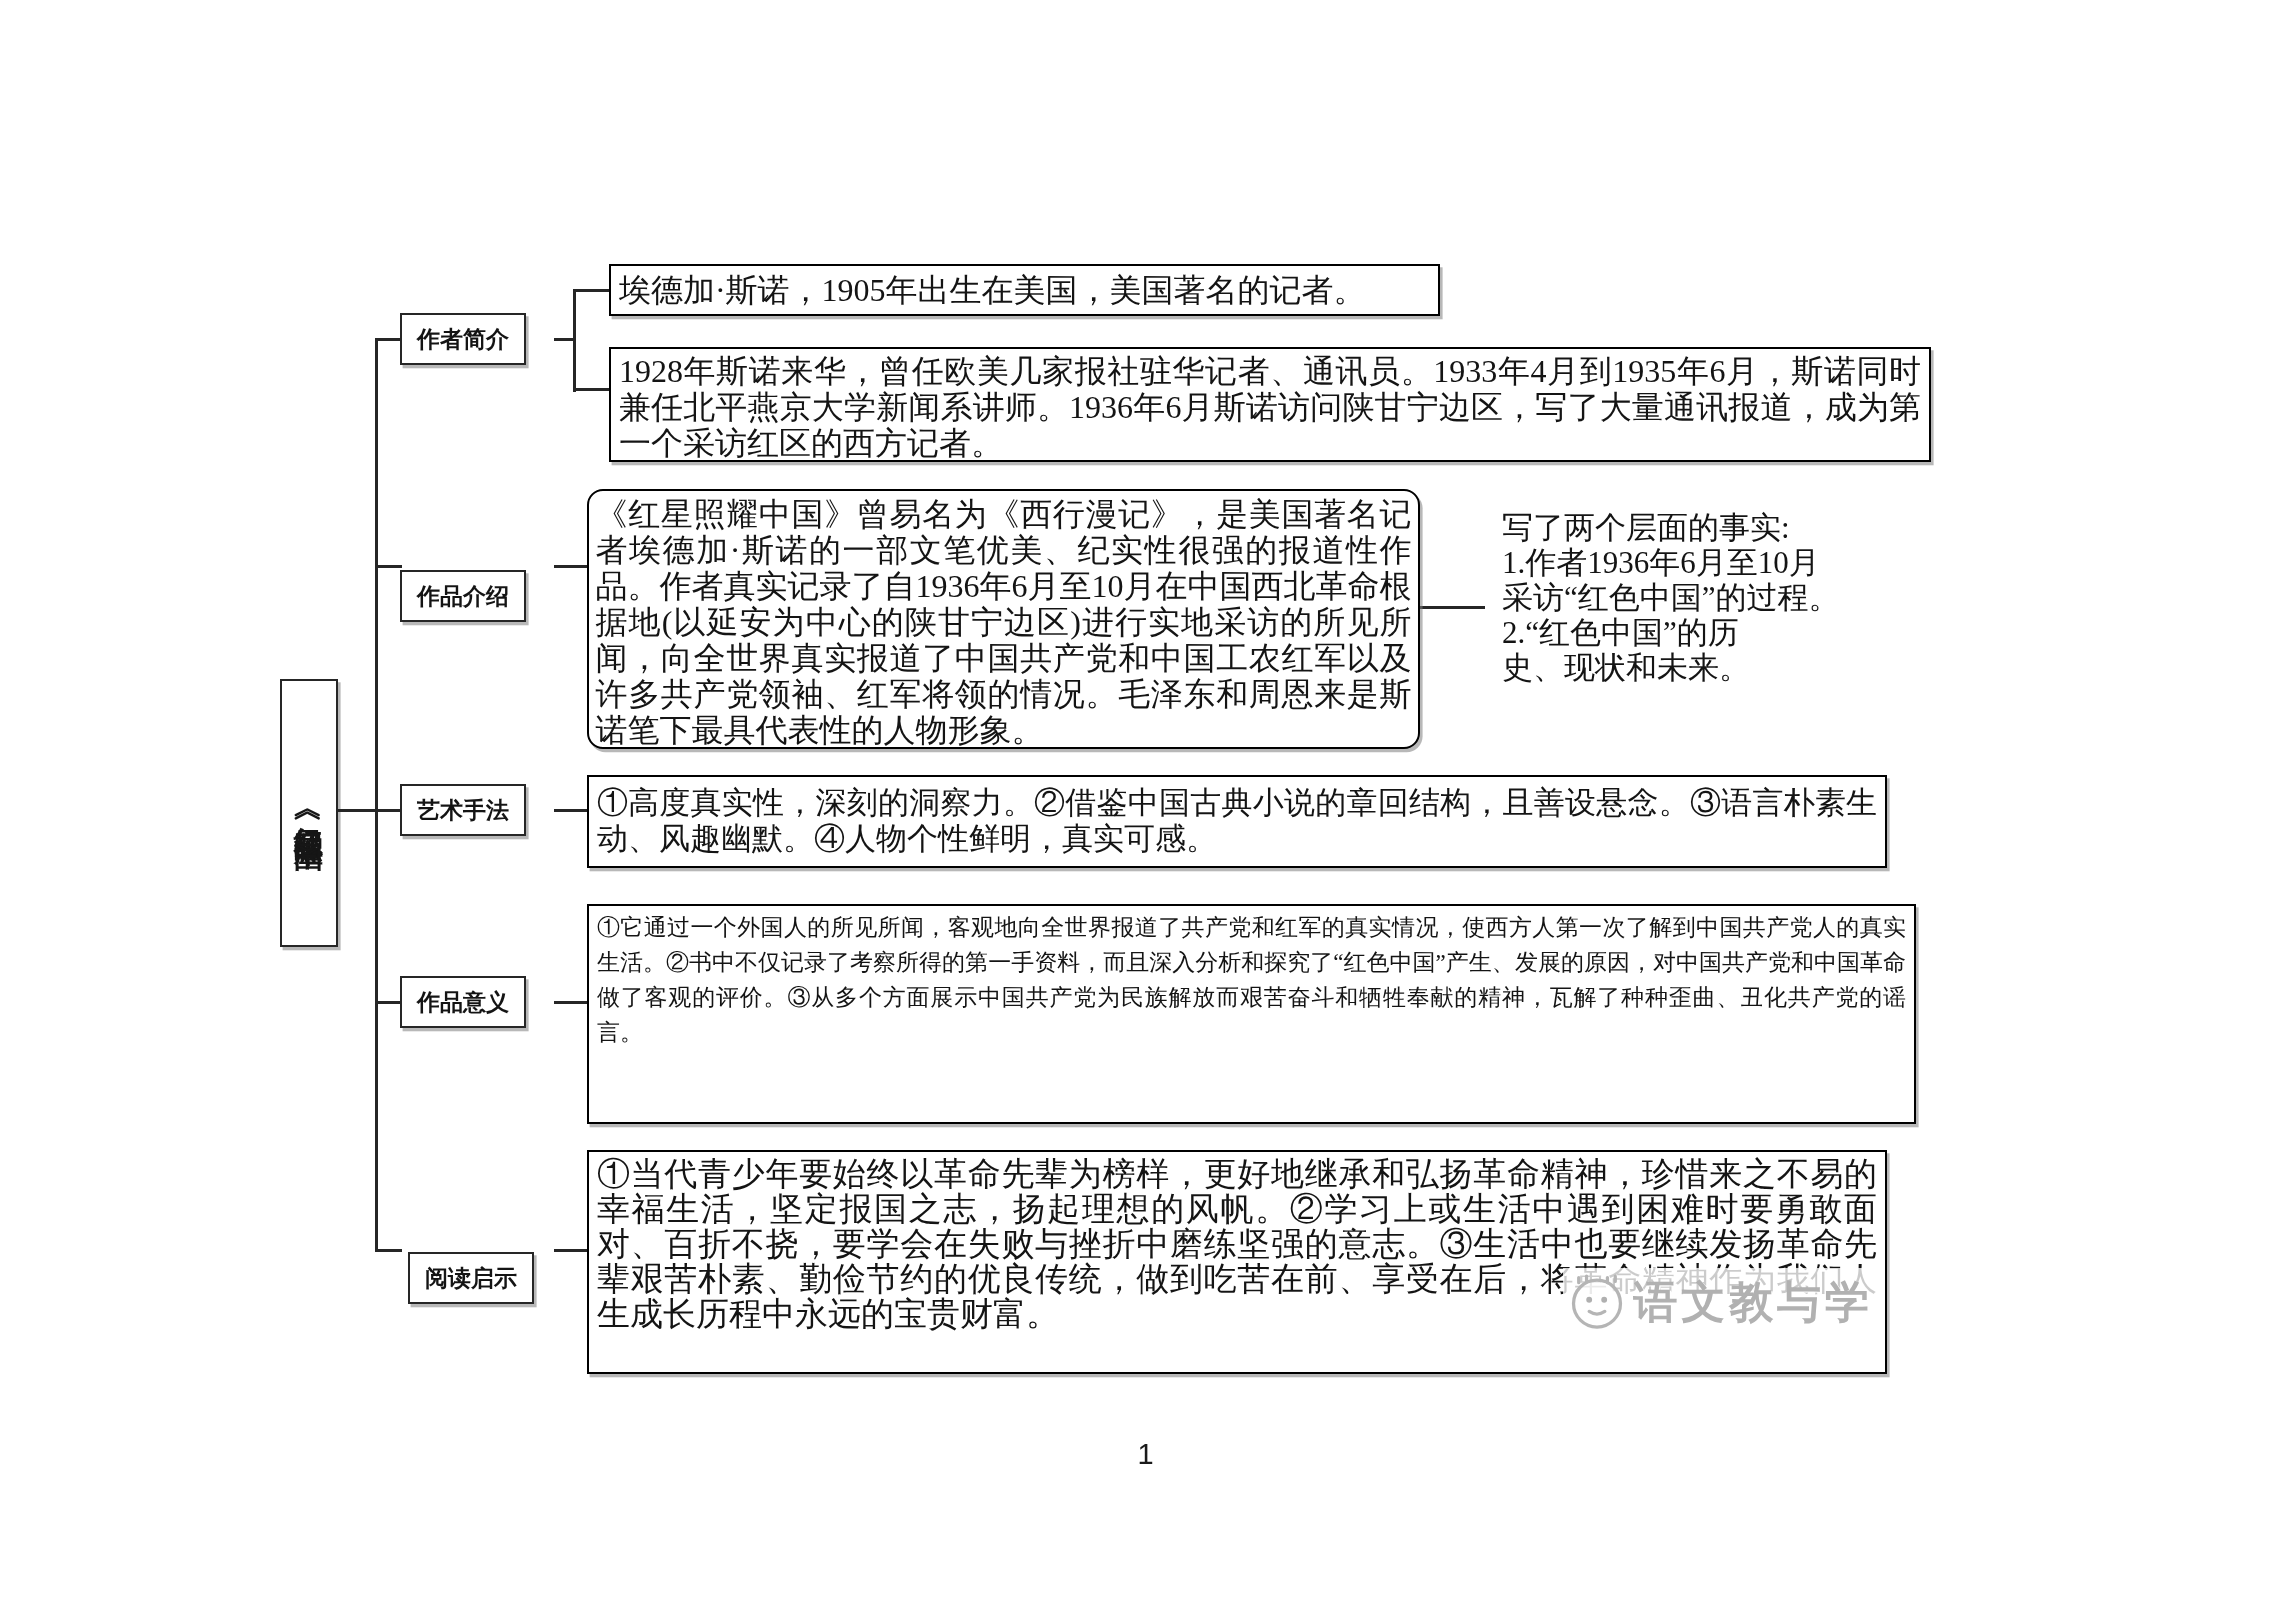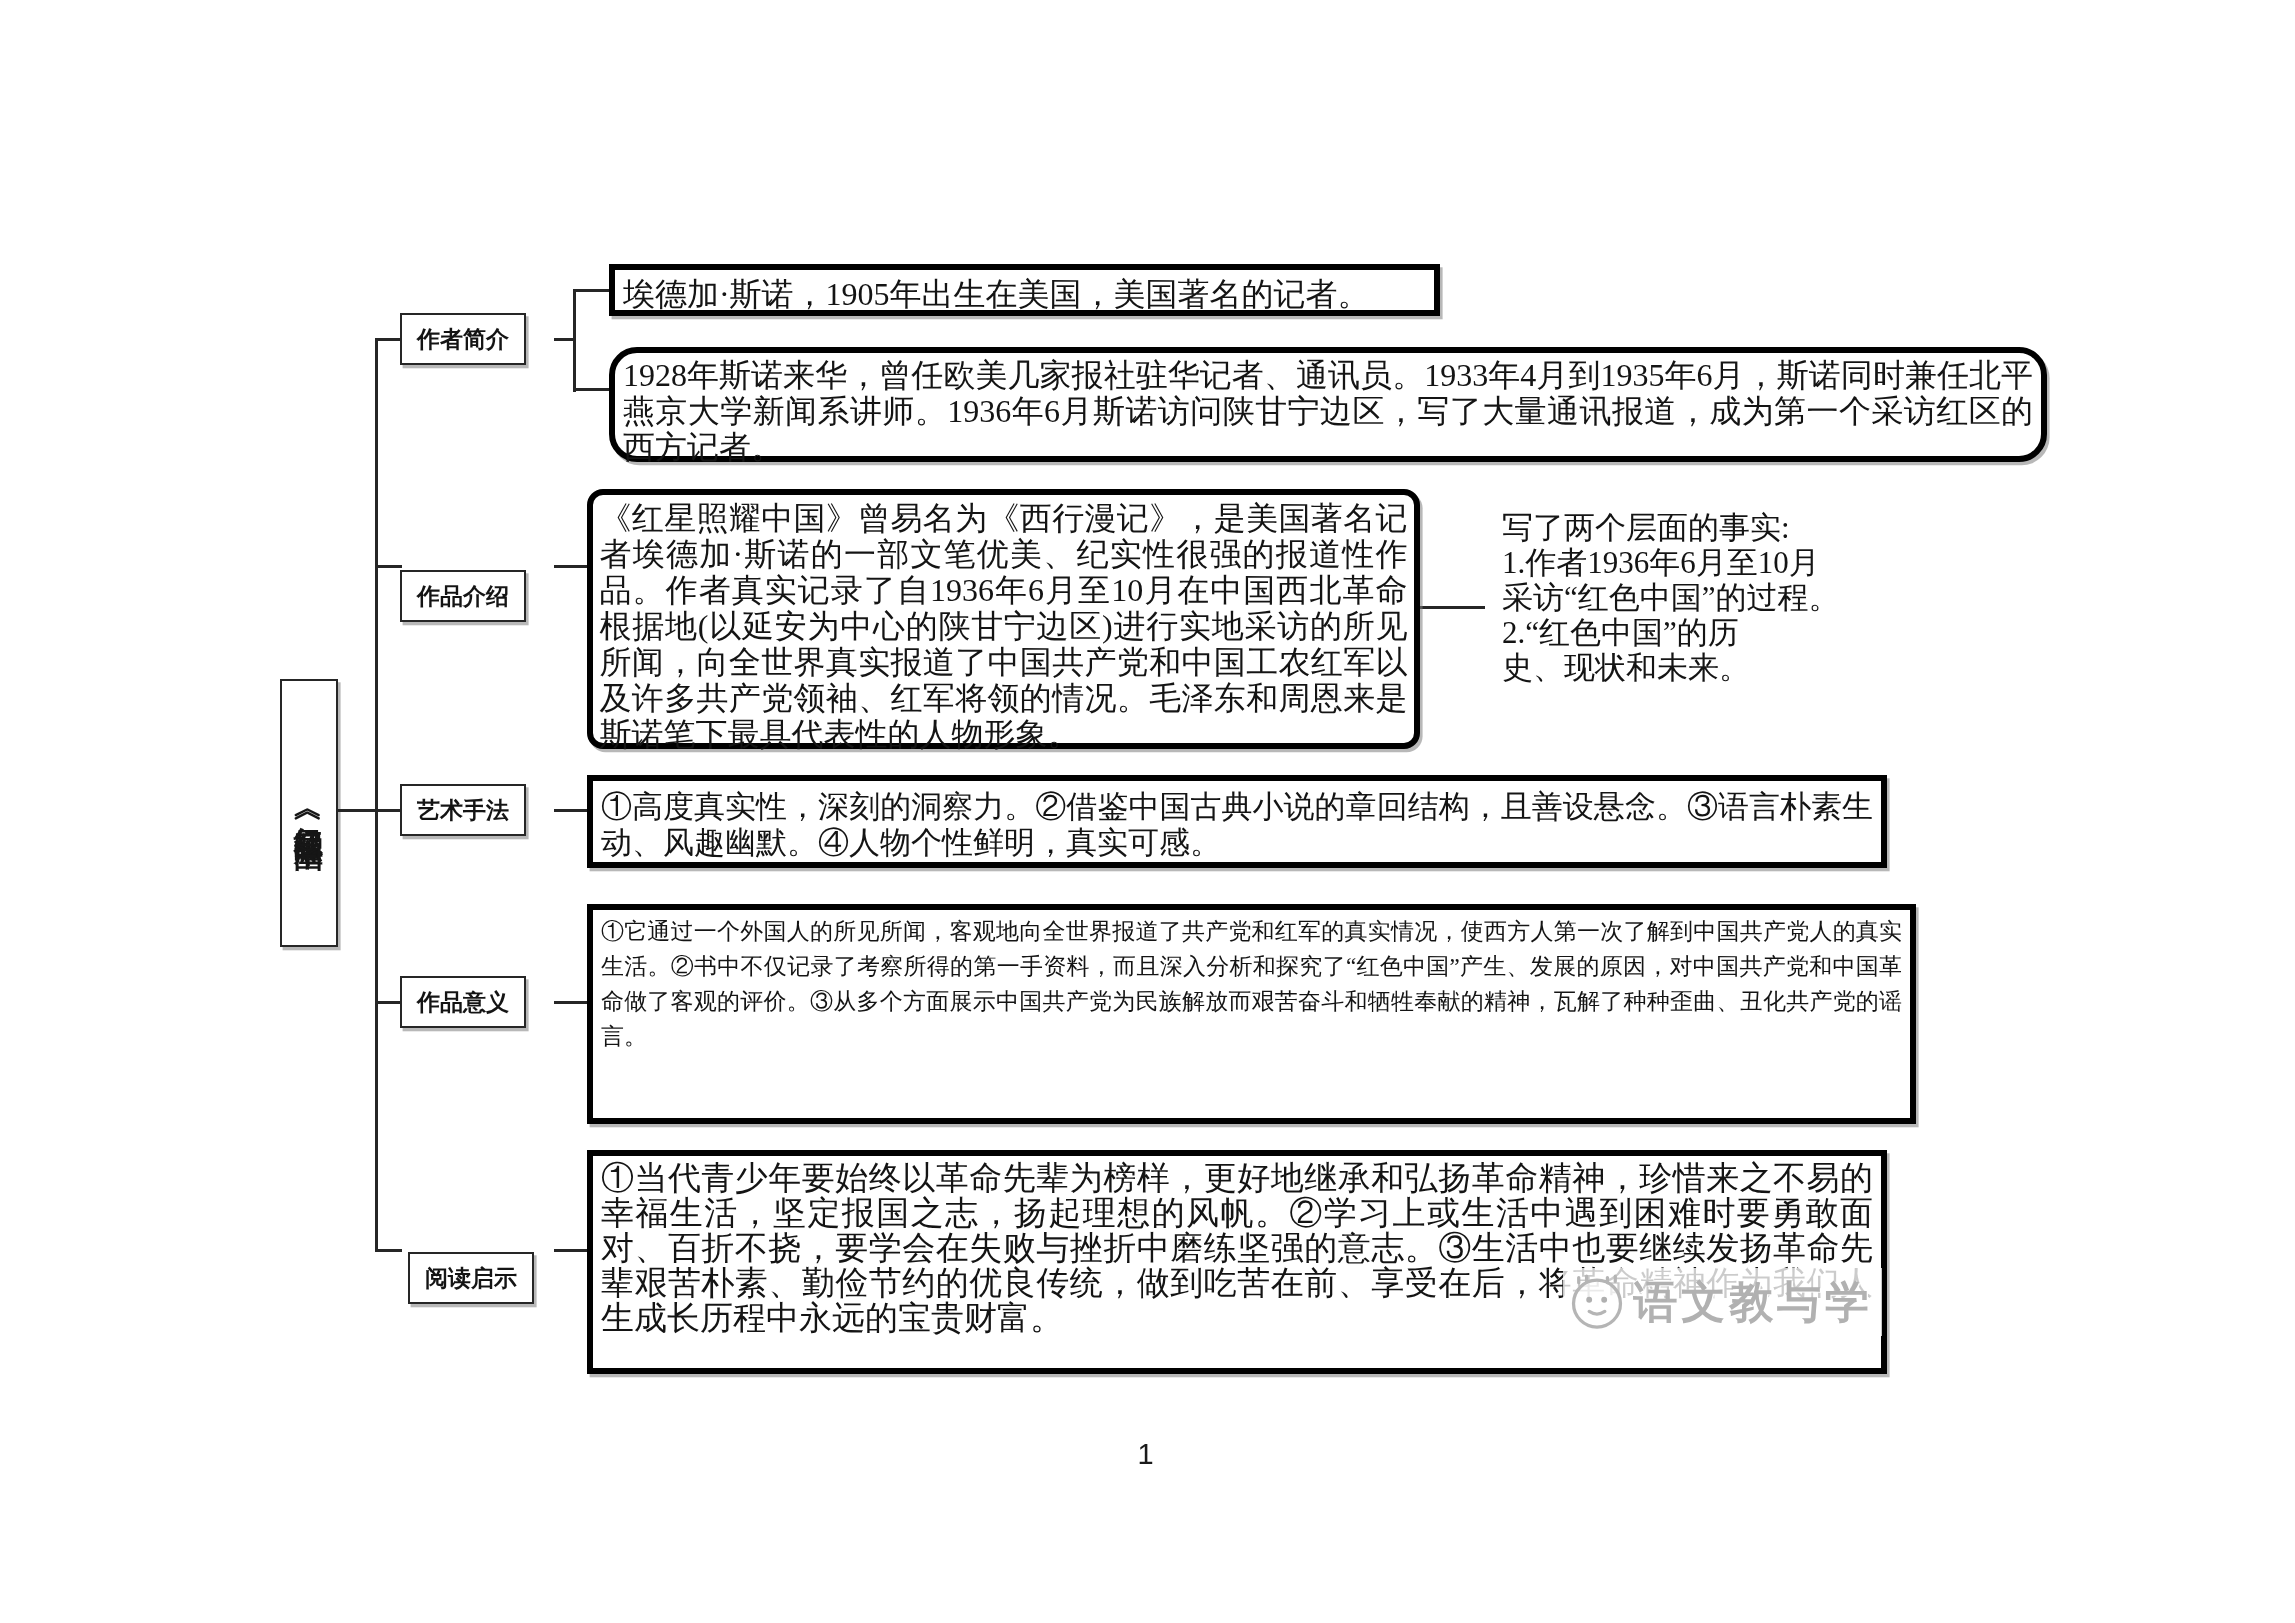--- a/index.html
+++ b/index.html
@@ -37,27 +37,27 @@
     font-weight: bold; font-size: 23px; color: #141414;
   }
   .lb-author  { top: 313px; }
   .lb-work    { top: 570px; }
   .lb-art     { top: 784px; }
   .lb-meaning { top: 976px; }
   .lb-reading { top: 1252px; margin-left: 8px; }
   
   .tbox {
     position: absolute; background: #fff;
-    border: 6px solid #000000;
+    border: 2px solid #000000;
     box-shadow: 2.6px 3.3px 0 rgba(125,125,125,0.55);
     text-align: justify;
     color: #141414;
   }
   .box-a1 { left: 609px; top: 264px;  width: 831px; height: 52px;  padding: 7.2px 7.9px; font-size: 32px; line-height: 35px; }
-  .box-a2 { left: 609px; top: 347px;  width: 1438px; height: 115px; padding: 3.9px 7.9px;  font-size: 32px; line-height: 36px; border-radius: 28px; }
+  .box-a2 { left: 609px; top: 347px;  width: 1322px; height: 115px; padding: 3.9px 7.9px;  font-size: 32px; line-height: 36px; }
   .box-b  { left: 587px; top: 489px;  width: 833px; height: 260px; padding: 5.2px 6.5px;  font-size: 32px; line-height: 36px; border-radius: 16px; }
   .box-c  { left: 587px; top: 775px; width: 1300px; height: 93px; padding: 7.9px 7.9px; font-size: 31px; line-height: 36px; }
   .box-d  { left: 587px; top: 904px; width: 1329px; height: 220px; padding: 3.9px 7.9px;  font-size: 23px; line-height: 35px; }
   .box-e  { left: 587px; top: 1150px; width: 1300px; height: 224px; padding: 5.2px 7.9px;  font-size: 33px; line-height: 35px; }
   
   .note {
     position: absolute; left: 1502px; top: 510px; width: 422px;
     font-size: 31px; line-height: 35px; white-space: pre-line;
     color: #141414;
   }

